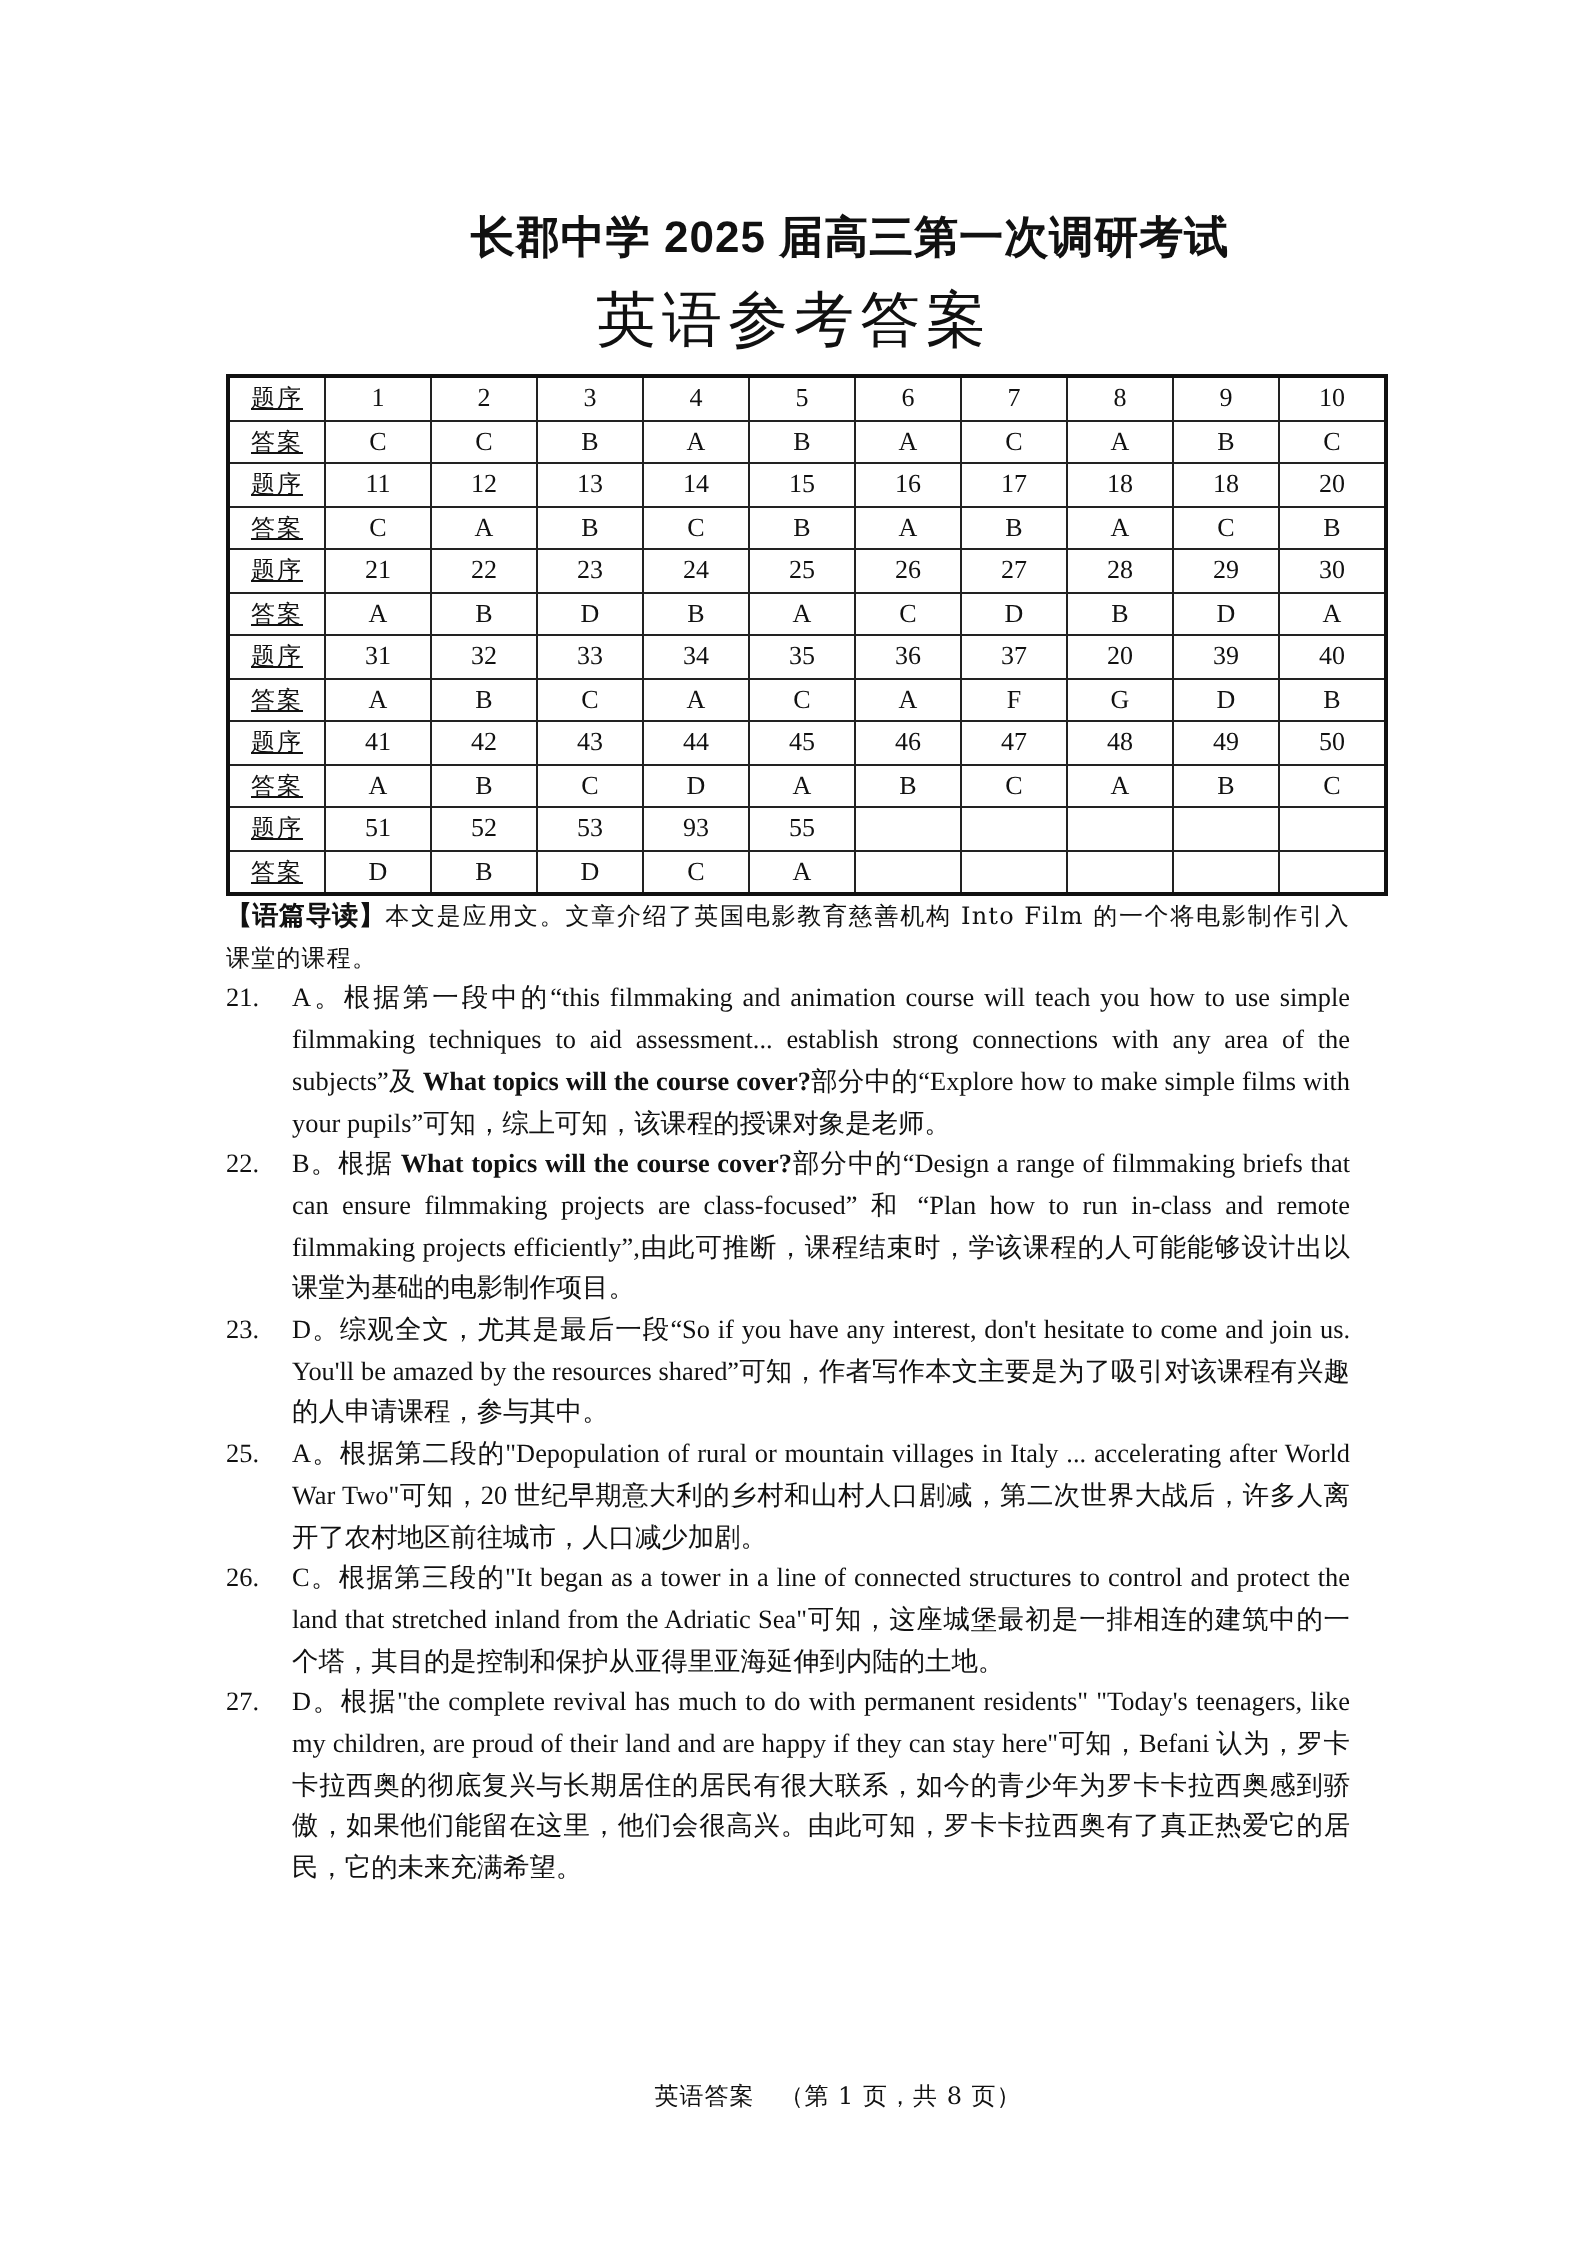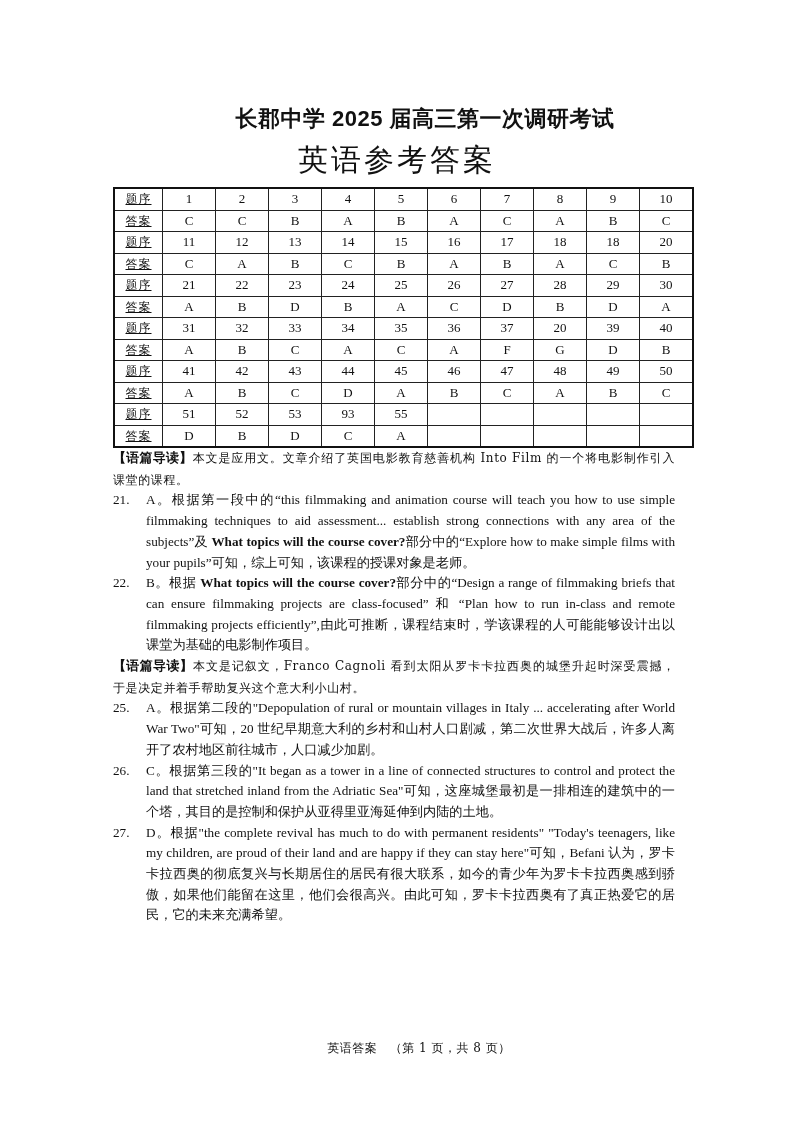--- a/index.html
+++ b/index.html
@@ -26,21 +26,21 @@
     table.answers td {
       border: 1px solid #222; height: 20.5px; padding: 0; text-align: center;
       width: 52px; line-height: 20px;
     }
     table.answers td.hdr { width: 47px; font-family: "DejaVu Sans", sans-serif; font-size: 12px; letter-spacing: 1px; text-decoration: underline; }
     .content {
       position: absolute; top: 448px; left: 113px; width: 562px;
       font-size: 13.2px; line-height: 20.7px; text-align: justify;
     }
     .guide { margin: 0; text-indent: 0; }
-    .guide .tag { font-weight: bold; font-family: Liberation Mono, monospace; font-size: 13px; }
+    .guide .tag { font-weight: bold; font-family: Liberation Serif, serif; font-size: 13px; }
     .guide .body { font-family: "DejaVu Serif", serif; font-size: 12px; letter-spacing: 0.6px; }
     .item { margin: 0; padding-left: 33px; text-indent: -33px; }
     .item .num { display: inline-block; width: 33px; text-indent: 0; }
     .item b { font-weight: bold; }
     .footer {
       position: absolute; top: 1040px; left: 0; width: 794px; text-align: center;
       font-size: 12px; font-family: "DejaVu Serif", serif; letter-spacing: 0.5px; padding-left: 22px;
     }
   </style>
 </head>
@@ -207,19 +207,19 @@
         <td></td>
         <td></td>
       </tr>
     </tbody>
 </table>
 
 <div class="content" id="content">
     <p class="guide"><span class="tag">【语篇导读】</span><span class="body">本文是应用文。文章介绍了英国电影教育慈善机构 Into Film 的一个将电影制作引入课堂的课程。</span></p>
     <p class="item"><span class="num">21.</span><span>A。根据第一段中的“this filmmaking and animation course will teach you how to use simple filmmaking techniques to aid assessment... establish strong connections with any area of the subjects”及 </span><b>What topics will the course cover?</b><span>部分中的“Explore how to make simple films with your pupils”可知，综上可知，该课程的授课对象是老师。</span></p>
     <p class="item"><span class="num">22.</span><span>B。根据 </span><b>What topics will the course cover?</b><span>部分中的“Design a range of filmmaking briefs that can ensure filmmaking projects are class-focused” 和 “Plan how to run in-class and remote filmmaking projects efficiently”,由此可推断，课程结束时，学该课程的人可能能够设计出以课堂为基础的电影制作项目。</span></p>
-    <p class="guide"><span class="tag">【语篇导读】</span><span class="body">本文是记叙文，Franco Cagnoli 看到太阳从罗卡卡拉西奥的城堡升起时深受震撼，于是决定并着手帮助复兴这个意大利小山村。</span></p>
+    <p class="item"><span class="num">23.</span><span>D。综观全文，尤其是最后一段“So if you have any interest, don't hesitate to come and join us. You'll be amazed by the resources shared”可知，作者写作本文主要是为了吸引对该课程有兴趣的人申请课程，参与其中。</span></p>
     <p class="item"><span class="num">25.</span><span>A。根据第二段的"Depopulation of rural or mountain villages in Italy ... accelerating after World War Two"可知，20 世纪早期意大利的乡村和山村人口剧减，第二次世界大战后，许多人离开了农村地区前往城市，人口减少加剧。</span></p>
     <p class="item"><span class="num">26.</span><span>C。根据第三段的"It began as a tower in a line of connected structures to control and protect the land that stretched inland from the Adriatic Sea"可知，这座城堡最初是一排相连的建筑中的一个塔，其目的是控制和保护从亚得里亚海延伸到内陆的土地。</span></p>
     <p class="item"><span class="num">27.</span><span>D。根据"the complete revival has much to do with permanent residents" "Today's teenagers, like my children, are proud of their land and are happy if they can stay here"可知，Befani 认为，罗卡卡拉西奥的彻底复兴与长期居住的居民有很大联系，如今的青少年为罗卡卡拉西奥感到骄傲，如果他们能留在这里，他们会很高兴。由此可知，罗卡卡拉西奥有了真正热爱它的居民，它的未来充满希望。</span></p>
   </div>
 
 <div class="footer">英语答案　（第 1 页，共 8 页）</div>
 
 </body></html>

